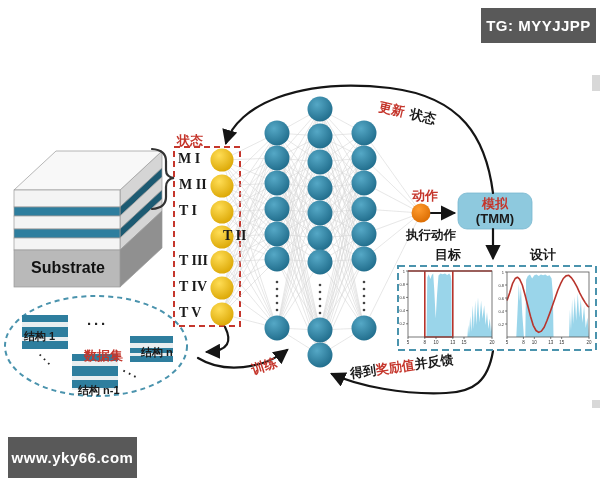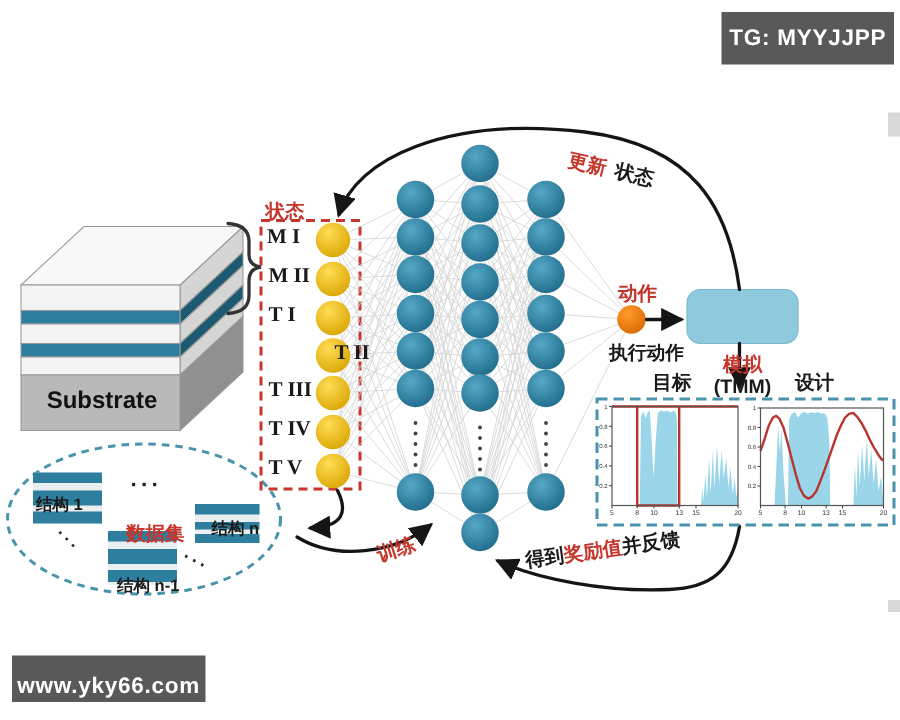--- a/index.html
+++ b/index.html
@@ -12,21 +12,21 @@
   .red{color:#c5362c;}
   .blk{color:#1a1a1a;}
   .cjk{font-weight:600;font-size:13px;}
   .state-row{font-family:"Liberation Serif","DejaVu Serif",serif;font-weight:600;
              font-size:14px;color:#1a1a1a;}
   .small-bold{font-size:11px;font-weight:700;margin-top:24px;}
   .dots{font-weight:700;letter-spacing:2px;color:#222;}
   .rot{transform-origin:left top;}
   .plot-title{font-size:13px;font-weight:600;text-align:center;width:40px;}
   .sim-text{position:absolute;left:458px;top:196px;width:74px;text-align:center;
-            line-height:15px;font-weight:600;font-size:13px;margin-top:39px;}
+            line-height:15px;font-weight:600;font-size:13px;}
 </style>
 </head>
 <body>
 
 <div class="stage">
 
   <svg id="diagram" width="600" height="480" viewBox="0 0 600 480">
     <defs>
       <radialGradient id="gT" cx="38%" cy="32%" r="75%">
         <stop offset="0%" stop-color="#55a8c6"></stop>
@@ -396,21 +396,21 @@
         </g>
       </g>
 
     <g>
       <rect x="592" y="75" width="8" height="16" fill="#d8d8d8"></rect>
       <rect x="592" y="400" width="8" height="8" fill="#d8d8d8"></rect>
     </g>
   </svg>
 
   <div class="badge" style="left:481px;top:8px;width:115px;height:35px;line-height:35px;">TG: MYYJJPP</div>
-  <div class="badge" style="left:8px;top:437px;width:129px;height:31px;line-height:41px;">www.yky66.com</div>
+  <div class="badge" style="left:8px;top:437px;width:129px;height:41px;line-height:41px;">www.yky66.com</div>
 
   <div class="lbl" style="left:16px;top:259px;width:104px;text-align:center;font-size:16px;font-weight:bold;color:#111;">Substrate</div>
 
   <div class="lbl cjk red" style="left:177px;top:132px;">状态</div>
   <div class="lbl state-row" style="left:178px;top:151px;">M I</div>
   <div class="lbl state-row" style="left:179px;top:177px;">M II</div>
   <div class="lbl state-row" style="left:179px;top:203px;">T I</div>
   <div class="lbl state-row" style="left:179px;top:228px;margin-left:44px;">T II</div>
   <div class="lbl state-row" style="left:179px;top:253px;">T III</div>
   <div class="lbl state-row" style="left:179px;top:279px;">T IV</div>

